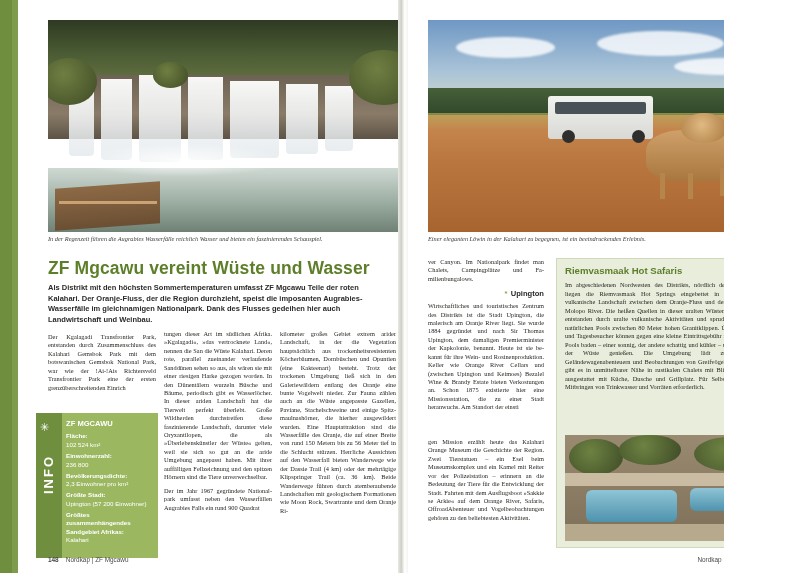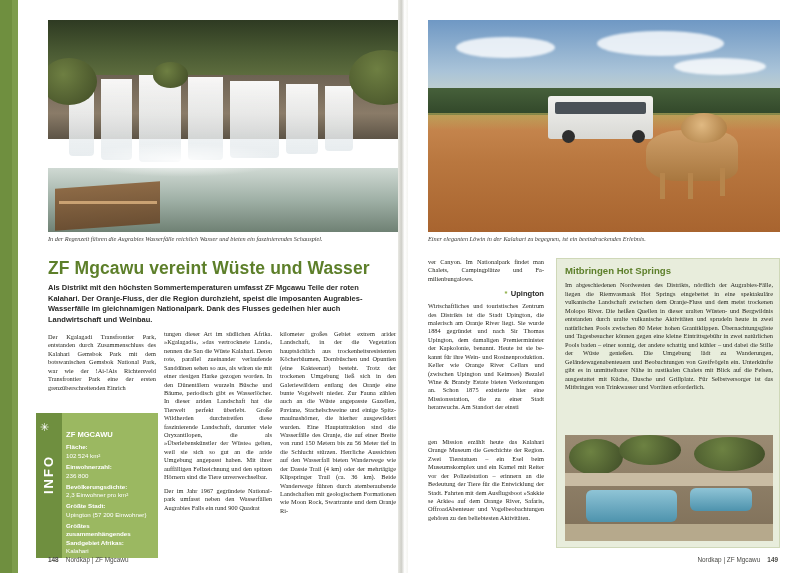--- a/index.html
+++ b/index.html
@@ -4,21 +4,21 @@
 <style>
   * { box-sizing: border-box; }
   html, body {
     margin: 0; padding: 0;
     width: 800px; height: 573px;
     background: #ffffff;
     font-family: "Liberation Serif", serif;
   }
   .page {
     position: relative;
-    width: 800px; height: 573px;
+    width: 724px; height: 573px;
     background: #ffffff;
     overflow: hidden;
   }
   
   .spine {
     position: absolute; left: 0; top: 0; width: 18px; height: 573px;
     background: #6f8f3f;
   }
   .spine-inner {
     position: absolute; left: 12px; top: 0; width: 6px; height: 573px;
@@ -116,21 +116,21 @@
     font-size: 13px; font-weight: bold; letter-spacing: 2px; text-align:center;
   }
   #info-star {
     position:absolute; left: 4px; top: 8px; color:#ffffff; font-size: 11px;
   }
   .info-body {
     position:absolute; left: 30px; top: 6px; width: 88px;
     font-family: "Liberation Sans", sans-serif;
     font-size: 6.2px; color: #ffffff; line-height: 1.38;
   }
-  .info-title { font-size: 7.6px; font-weight: bold; margin-bottom: 3px; margin-top: 11px; }
+  .info-title { font-size: 7.6px; font-weight: bold; margin-bottom: 3px; }
   .info-body b { font-weight: bold; }
   .info-row { margin-bottom: 2.5px; }
 
   
   .rp { position: absolute; left: 408px; top: 0; width: 392px; height: 573px; }
 
   
   #photo-lion { left: 20px; top: 20px; width: 352px; height: 212px; }
   .ln-sky { position:absolute; left:0; top:0; width:100%; height:40%;
     background: linear-gradient(to bottom,#6f98c4,#a9c3d8 60%,#cfd8c9);}
@@ -299,21 +299,21 @@
       <div class="body" style="margin-top:3px;">Wirtschaftliches und touristisches Zentrum des Distrikts ist die Stadt Upington, die malerisch am Oranje River liegt. Sie wurde 1884 gegründet und nach Sir Thomas Upington, dem damaligen Premierminister der Kap­kolonie, benannt. Heute ist sie be­kannt für ihre Wein- und Rosinen­produktion. Keller wie Orange River Cellars und (zwischen Uping­ton und Keimoes) Bezalel Wine &amp; Brandy Estate bieten Verkostungen an. Schon 1875 existierte hier eine Missionsstation, die zu einer Stadt heranwuchs. Am Standort der einsti­</div>
     </div>
 
     <div class="col" style="left:146px; top:258px; width:0px;"></div>
 
     <div class="col" style="left:20px; top:438px; width:116px;">
       <div class="body">gen Mission erzählt heute das Kala­hari Orange Museum die Geschichte der Region. Zwei Tierstatuen – ein Esel beim Museumskomplex und ein Kamel mit Reiter vor der Polizeista­tion – erinnern an die Bedeutung der Tiere für die Entwicklung der Stadt. Fahrten mit dem Ausflugsboot »Sak­kie se Arkie« auf dem Orange River, Safaris, Offroad­Abenteuer und Vo­gelbeobachtungen gehören zu den beliebtesten Aktivitäten.</div>
     </div>
 
     <div id="riem-box">
-      <div id="riem-title" style="position:absolute; left:8px; top:6px; width:208px;">Mitbringen Hot Springs</div>
+      <div id="riem-title" style="position:absolute; left:8px; top:6px; width:208px;">Riemvasmaak Hot Safaris</div>
       <div id="riem-text" style="position:absolute; left:8px; top:22px; width:208px;">Im abgeschiedenen Nordwesten des Distrikts, nördlich der Augrabies-Fälle, liegen die Riemvasmaak Hot Springs eingebettet in eine spektakuläre vulkanische Landschaft zwischen dem Oranje-Fluss und dem meist trocke­nen Molopo River. Die heißen Quellen in dieser uralten Wüsten- und Bergwildnis entstanden durch uralte vulkanische Aktivitäten und spru­deln heute in zwei natürlichen Pools zwischen 80 Meter hohen Granitklippen. Über­nachtungsgäste und Tagesbesucher können gegen eine kleine Ein­trittsgebühr in zwei natürlichen Pools baden – einer sonnig, der andere schattig und kühler – und dabei die Stille der Wüste genießen. Die Umgebung lädt zu Wanderungen, Geländewagenabenteuern und Beobachtungen von Greifvögeln ein. Unterkünfte gibt es in unmittel­barer Nähe in rustikalen Chalets mit Blick auf die Felsen, ausgestattet mit Küche, Dusche und Grillplatz. Für Selbstversorger ist das Mitbringen von Trinkwasser und Vorräten erforderlich.</div>
 
       <div id="photo-spring">
         <div class="photo">
           <div class="sp-rock"></div>
           <div class="sp-bush" style="left:2%;  top:4%;  width:26%; height:34%;"></div>
           <div class="sp-bush" style="left:26%; top:0%;  width:30%; height:28%;"></div>
           <div class="sp-bush" style="left:62%; top:2%;  width:34%; height:32%;"></div>
           <div class="sp-wall" style="left:0%;  top:36%; width:100%; height:12%;"></div>
           <div class="sp-pool" style="left:10%; top:52%; width:44%; height:30%;"></div>

